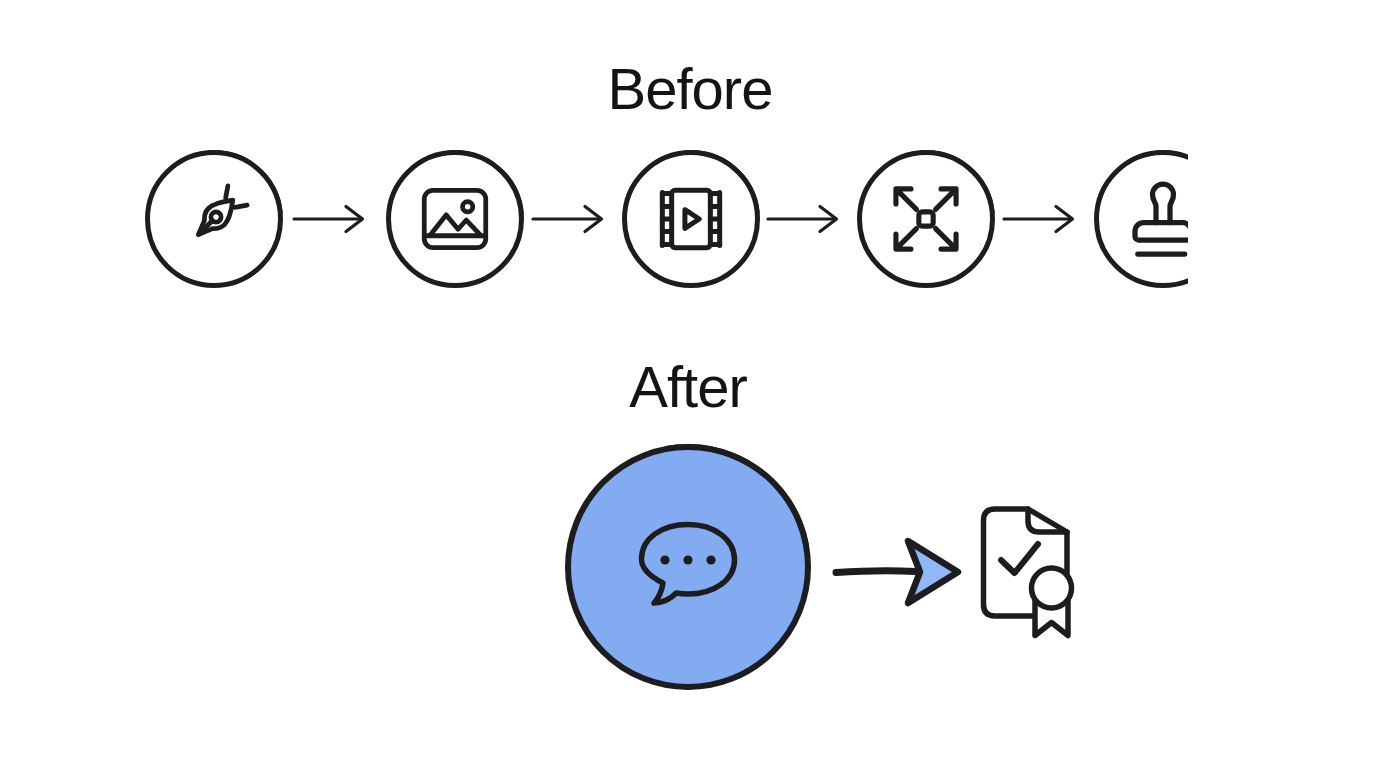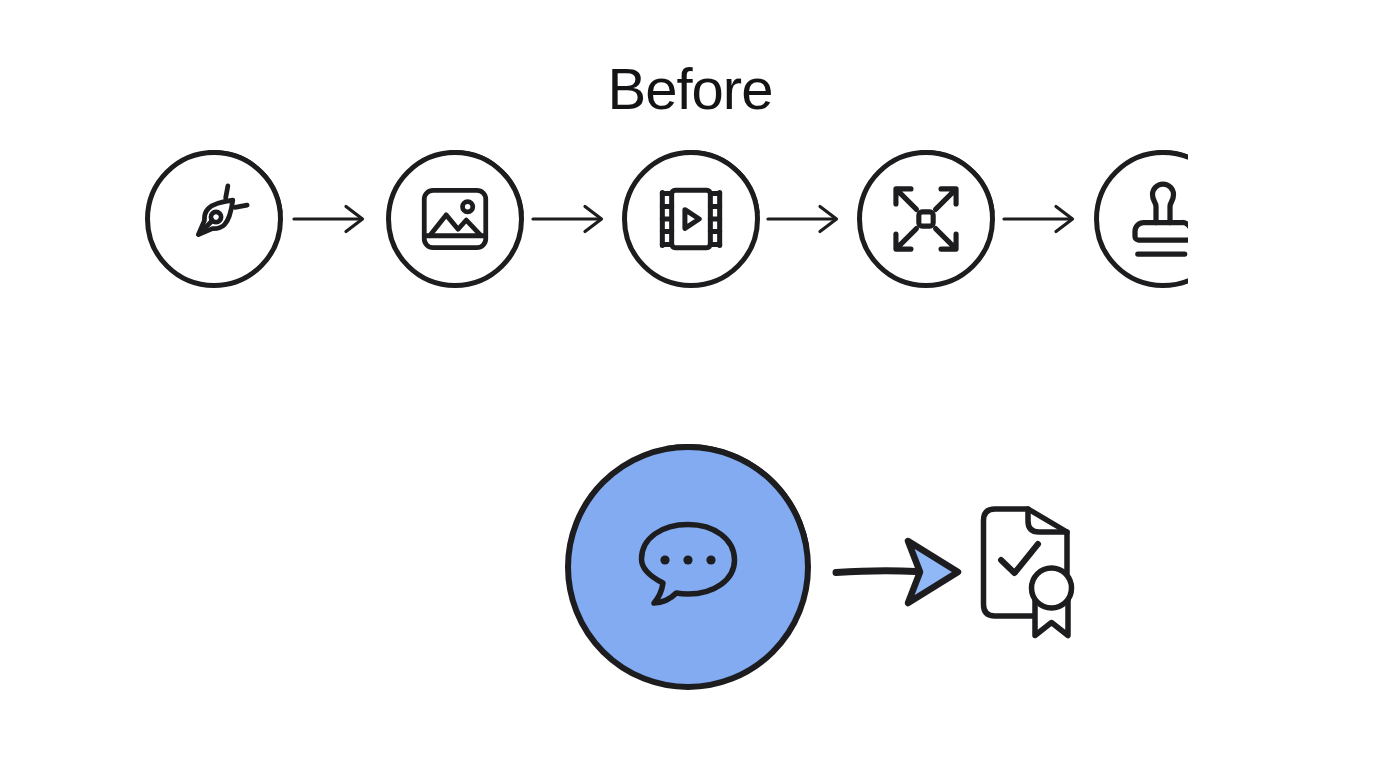--- a/index.html
+++ b/index.html
@@ -42,20 +42,21 @@
   .certificate { position:absolute; left:980px; top:503px; }
 
   svg { display:block; }
 </style>
 </head>
 <body>
 
 <div class="canvas">
 
   <div class="section-title" id="before-title">Before</div>
+  <div class="section-title" id="after-title">After</div>
 
   <div class="flow-node" style="left:145px">
     <svg width="76" height="76" viewBox="0 0 24 24" aria-label="pen-nib-icon">
       <g transform="rotate(45 12 12)" fill="none" stroke="#1d1d1f" stroke-width="1.5" stroke-linecap="round" stroke-linejoin="round">
         <path d="M12 3.6 C10.4 5.7 8.4 8.5 8.4 10.9 C8.4 12.3 9.1 13.5 10.2 14.5 L12 19 L13.8 14.5 C14.9 13.5 15.6 12.3 15.6 10.9 C15.6 8.5 13.6 5.7 12 3.6 Z"></path>
         <circle cx="12" cy="11.1" r="1.6"></circle>
         <path d="M12 12.8 L12 18.6"></path>
         <path d="M9.9 4.7 L7.7 1.5"></path>
         <path d="M14.1 4.7 L16.3 1.5"></path>
       </g>

